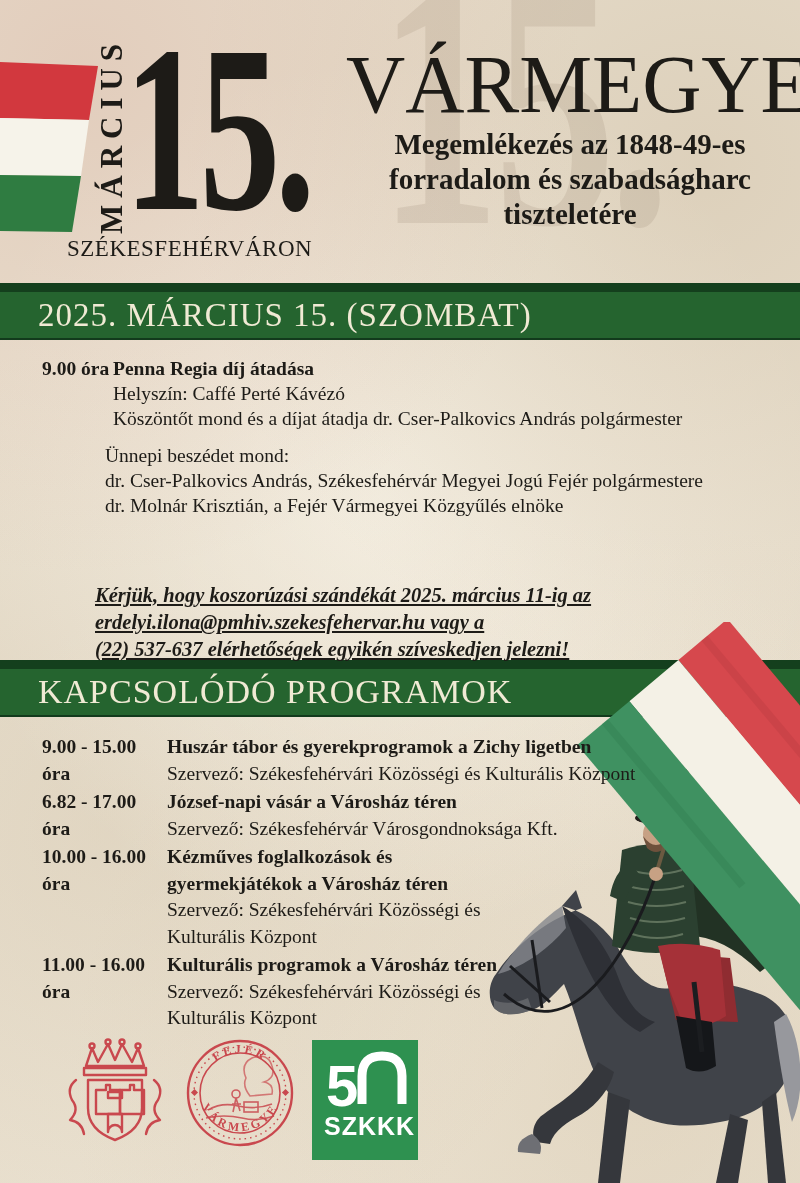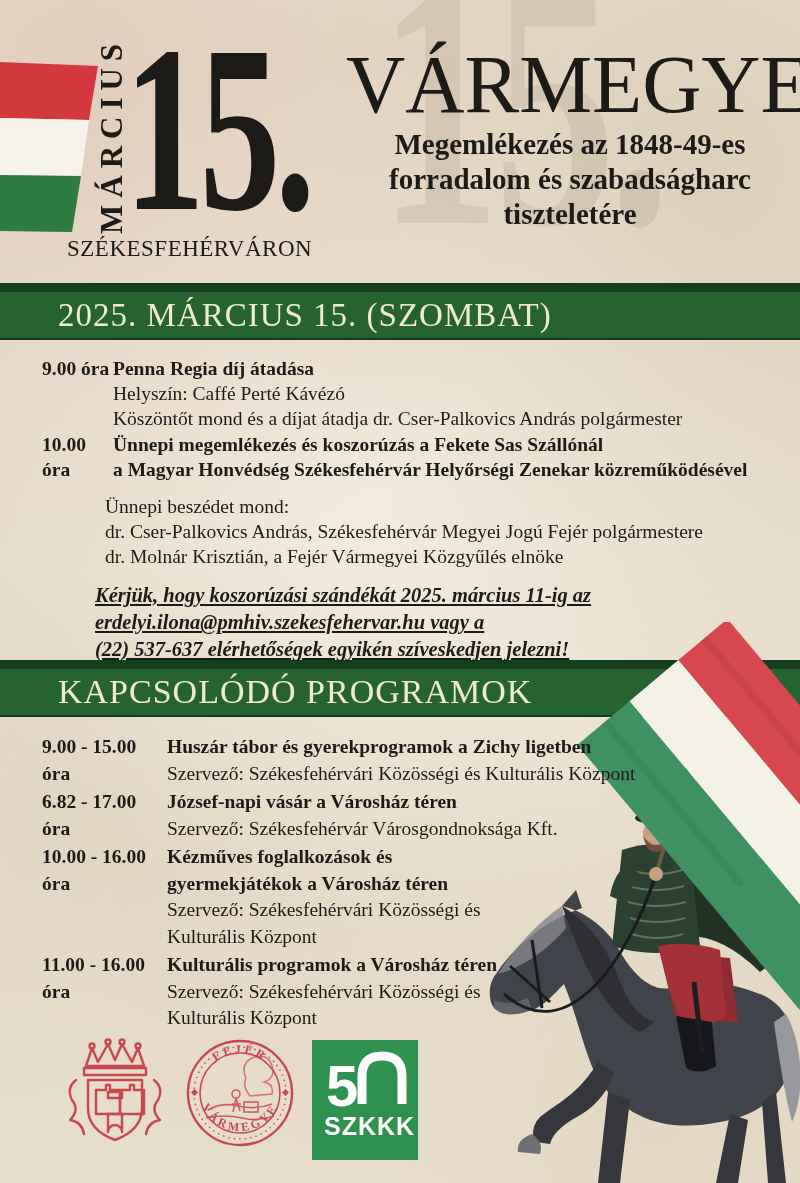--- a/index.html
+++ b/index.html
@@ -40,21 +40,21 @@
     font-size:82px; line-height:1.1; z-index:2;
   }
   .subtitle{
     left:342px; top:127px; width:456px; text-align:center; font-weight:700;
     font-size:29px; line-height:35px; z-index:2;
   }
   
   .banner{
     left:0; right:0; height:46px; background:#25642f;
     border-top:9px solid #143f1d; border-bottom:2px solid #123a1c;
-    display:flex; align-items:center; padding-left:58px; box-sizing:content-box;
+    display:flex; align-items:center; padding-left:38px; box-sizing:content-box;
     color:#f0ead4; font-size:33px; letter-spacing:1px; z-index:1;
   }
   .banner.date{top:283px;}
   .banner.progs{top:660px; font-size:34px;}
   
   .schedule{left:42px; top:356px; width:722px; font-size:19.5px; line-height:25px; z-index:3;}
   .sch-row{display:grid; grid-template-columns:71px 1fr;}
   .sch-row + .sch-row{margin-top:1px;}
   .time{font-weight:700;}
   .sch-title{font-weight:700;}
@@ -105,27 +105,20 @@
     <span>2025. MÁRCIUS 15. (SZOMBAT)</span>
   </div>
 
   <div class="abs schedule">
     <div class="sch-row">
       <div class="time">9.00 óra</div>
       <div>
         <div class="sch-title">Penna Regia díj átadása</div>
         <div>Helyszín: Caffé Perté Kávézó</div>
         <div>Köszöntőt mond és a díjat átadja dr. Cser-Palkovics András polgármester</div>
-      </div>
-    </div>
-    <div class="sch-row">
-      <div class="time">10.00 óra</div>
-      <div>
-        <div class="sch-title">Ünnepi megemlékezés és koszorúzás a Fekete Sas Szállónál</div>
-        <div class="sch-title">a Magyar Honvédség Székesfehérvár Helyőrségi Zenekar közreműködésével</div>
       </div>
     </div>
     <div class="speeches">
       <div>Ünnepi beszédet mond:</div>
       <div>dr. Cser-Palkovics András, Székesfehérvár Megyei Jogú Fejér polgármestere</div>
       <div>dr. Molnár Krisztián, a Fejér Vármegyei Közgyűlés elnöke</div>
     </div>
   </div>
 
   <div class="abs note">

